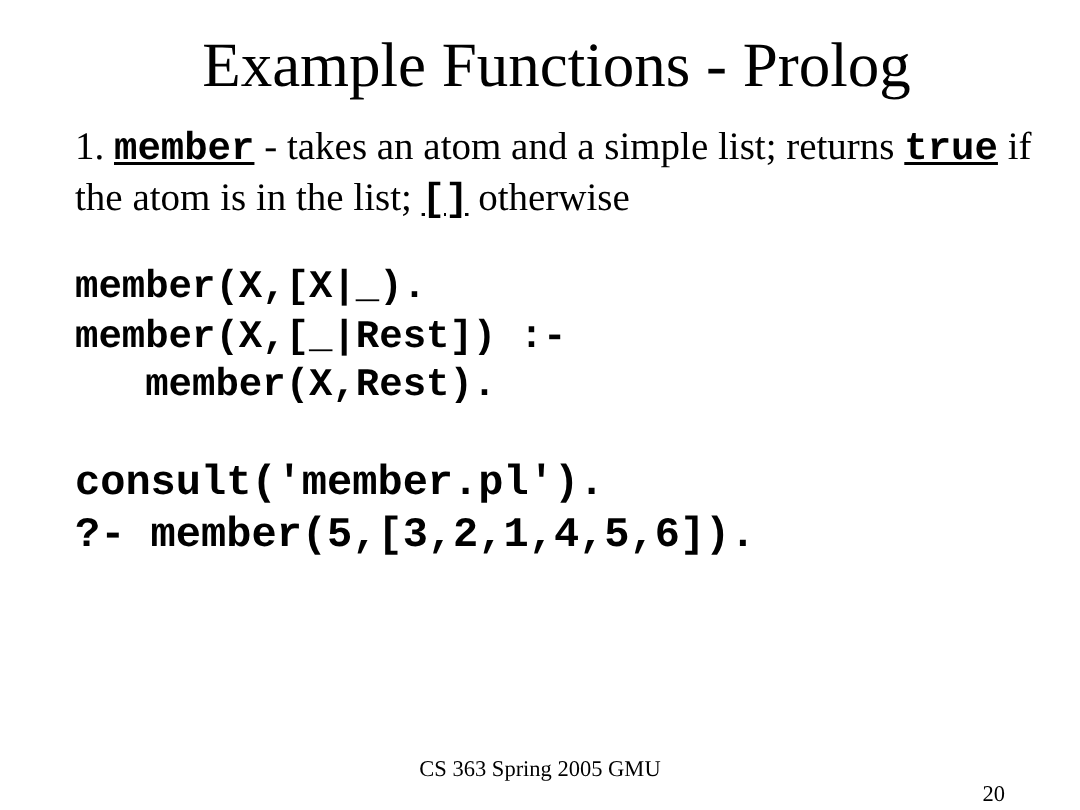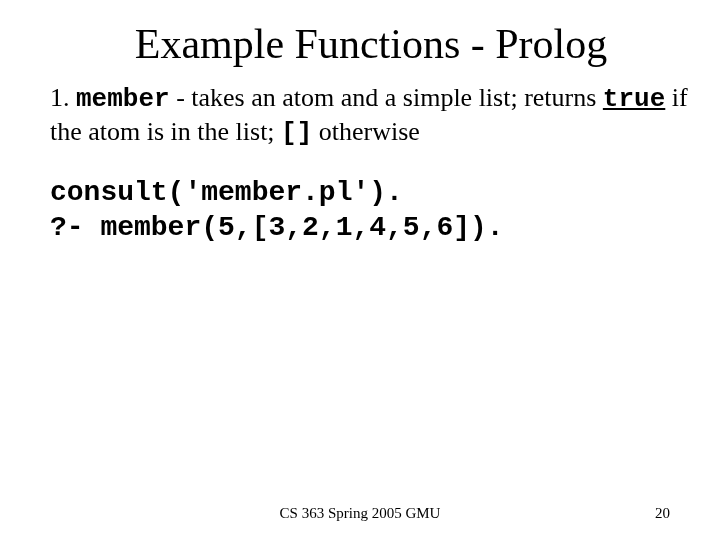--- a/index.html
+++ b/index.html
@@ -26,20 +26,21 @@
     font-weight: normal;
   }
   .desc {
     font-size: 26px;
     line-height: 1.25;
     margin: 0 0 26px 0;
   }
   .monobold {
     font-family: "Courier New", Courier, monospace;
     font-weight: bold;
+    text-decoration: underline;
   }
   .under {
     text-decoration: underline;
     text-align: center;
   }
   .codeblock {
     font-family: "Courier New", Courier, monospace;
     font-weight: bold;
     font-size: 26px;
     white-space: pre;
@@ -56,36 +57,39 @@
   .footer {
     position: absolute;
     bottom: 18px;
     left: 0;
     width: 720px;
     font-size: 15px;
     text-align: center;
   }
   .pagenum {
     position: absolute;
-    bottom: 18px;
+    bottom: 1px;
     right: 50px;
     font-size: 15px;
   }
 </style>
 </head>
 <body>
 
 <div class="slide">
 
   <h1 class="title">Example Functions - Prolog</h1>
 
   <p class="desc">
     <span>1. </span><span class="monobold">member</span><span> - takes an atom and a simple list; returns </span><span class="monobold under">true</span><span> if the atom is in the list; </span><span class="monobold">[]</span><span> otherwise</span>
   </p>
 
+  <div class="codeblock"><span>member(X,[X|_).</span>
+<span>member(X,[_|Rest]) :-</span>
+<span>   member(X,Rest).</span></div>
 
   <div class="codeblock2"><span>consult('member.pl').</span>
 <span>?- member(5,[3,2,1,4,5,6]).</span></div>
 
   <div class="footer">CS 363 Spring 2005 GMU</div>
   <div class="pagenum">20</div>
 
 </div>
 
 </body></html>

